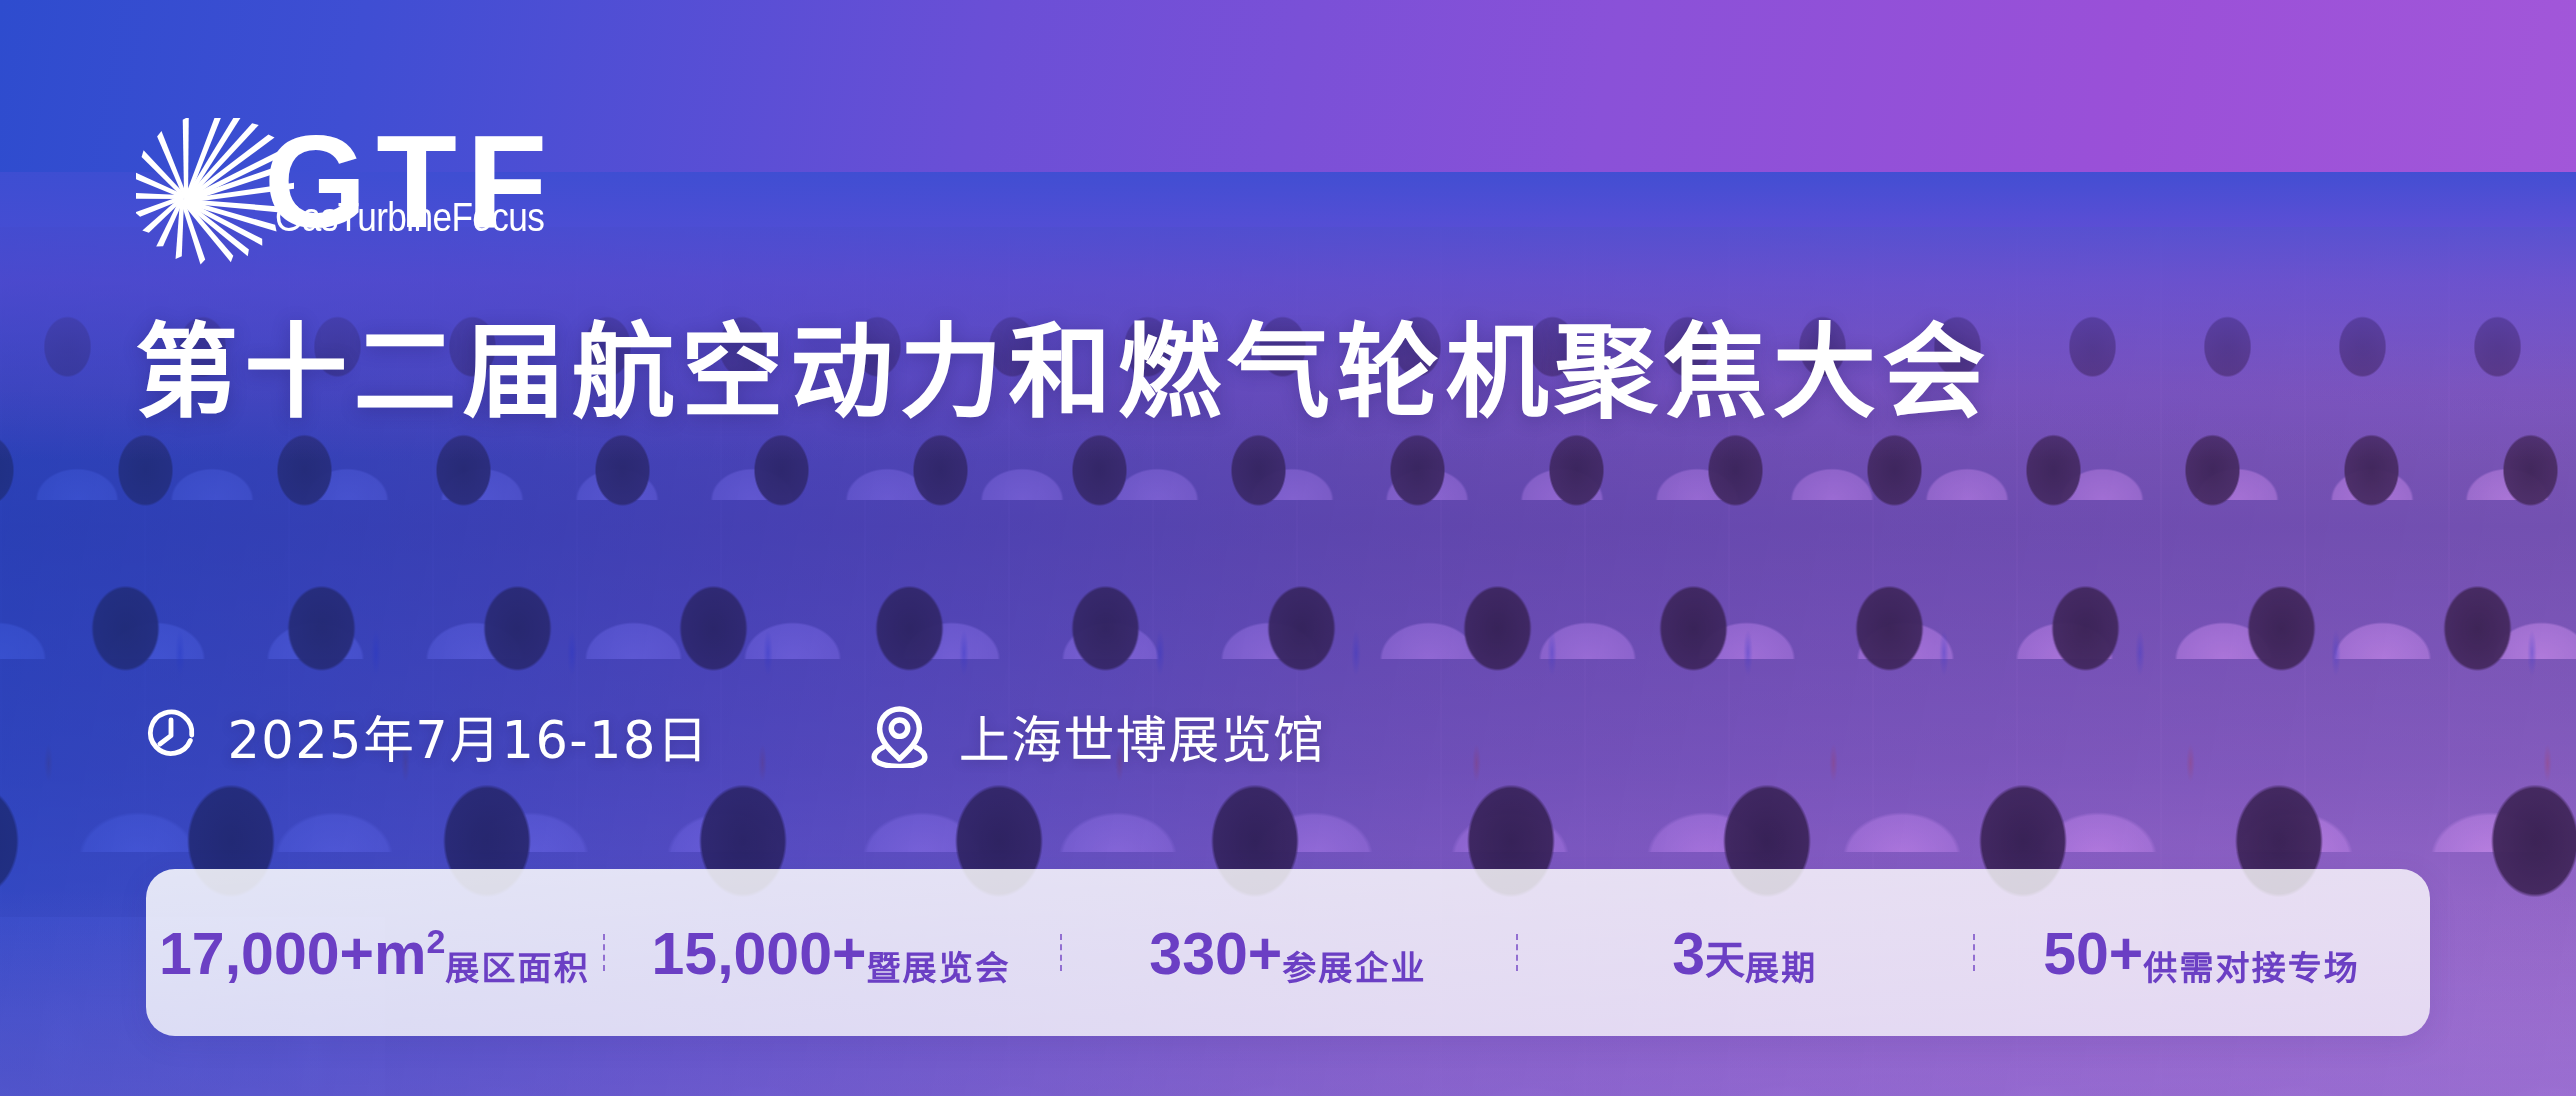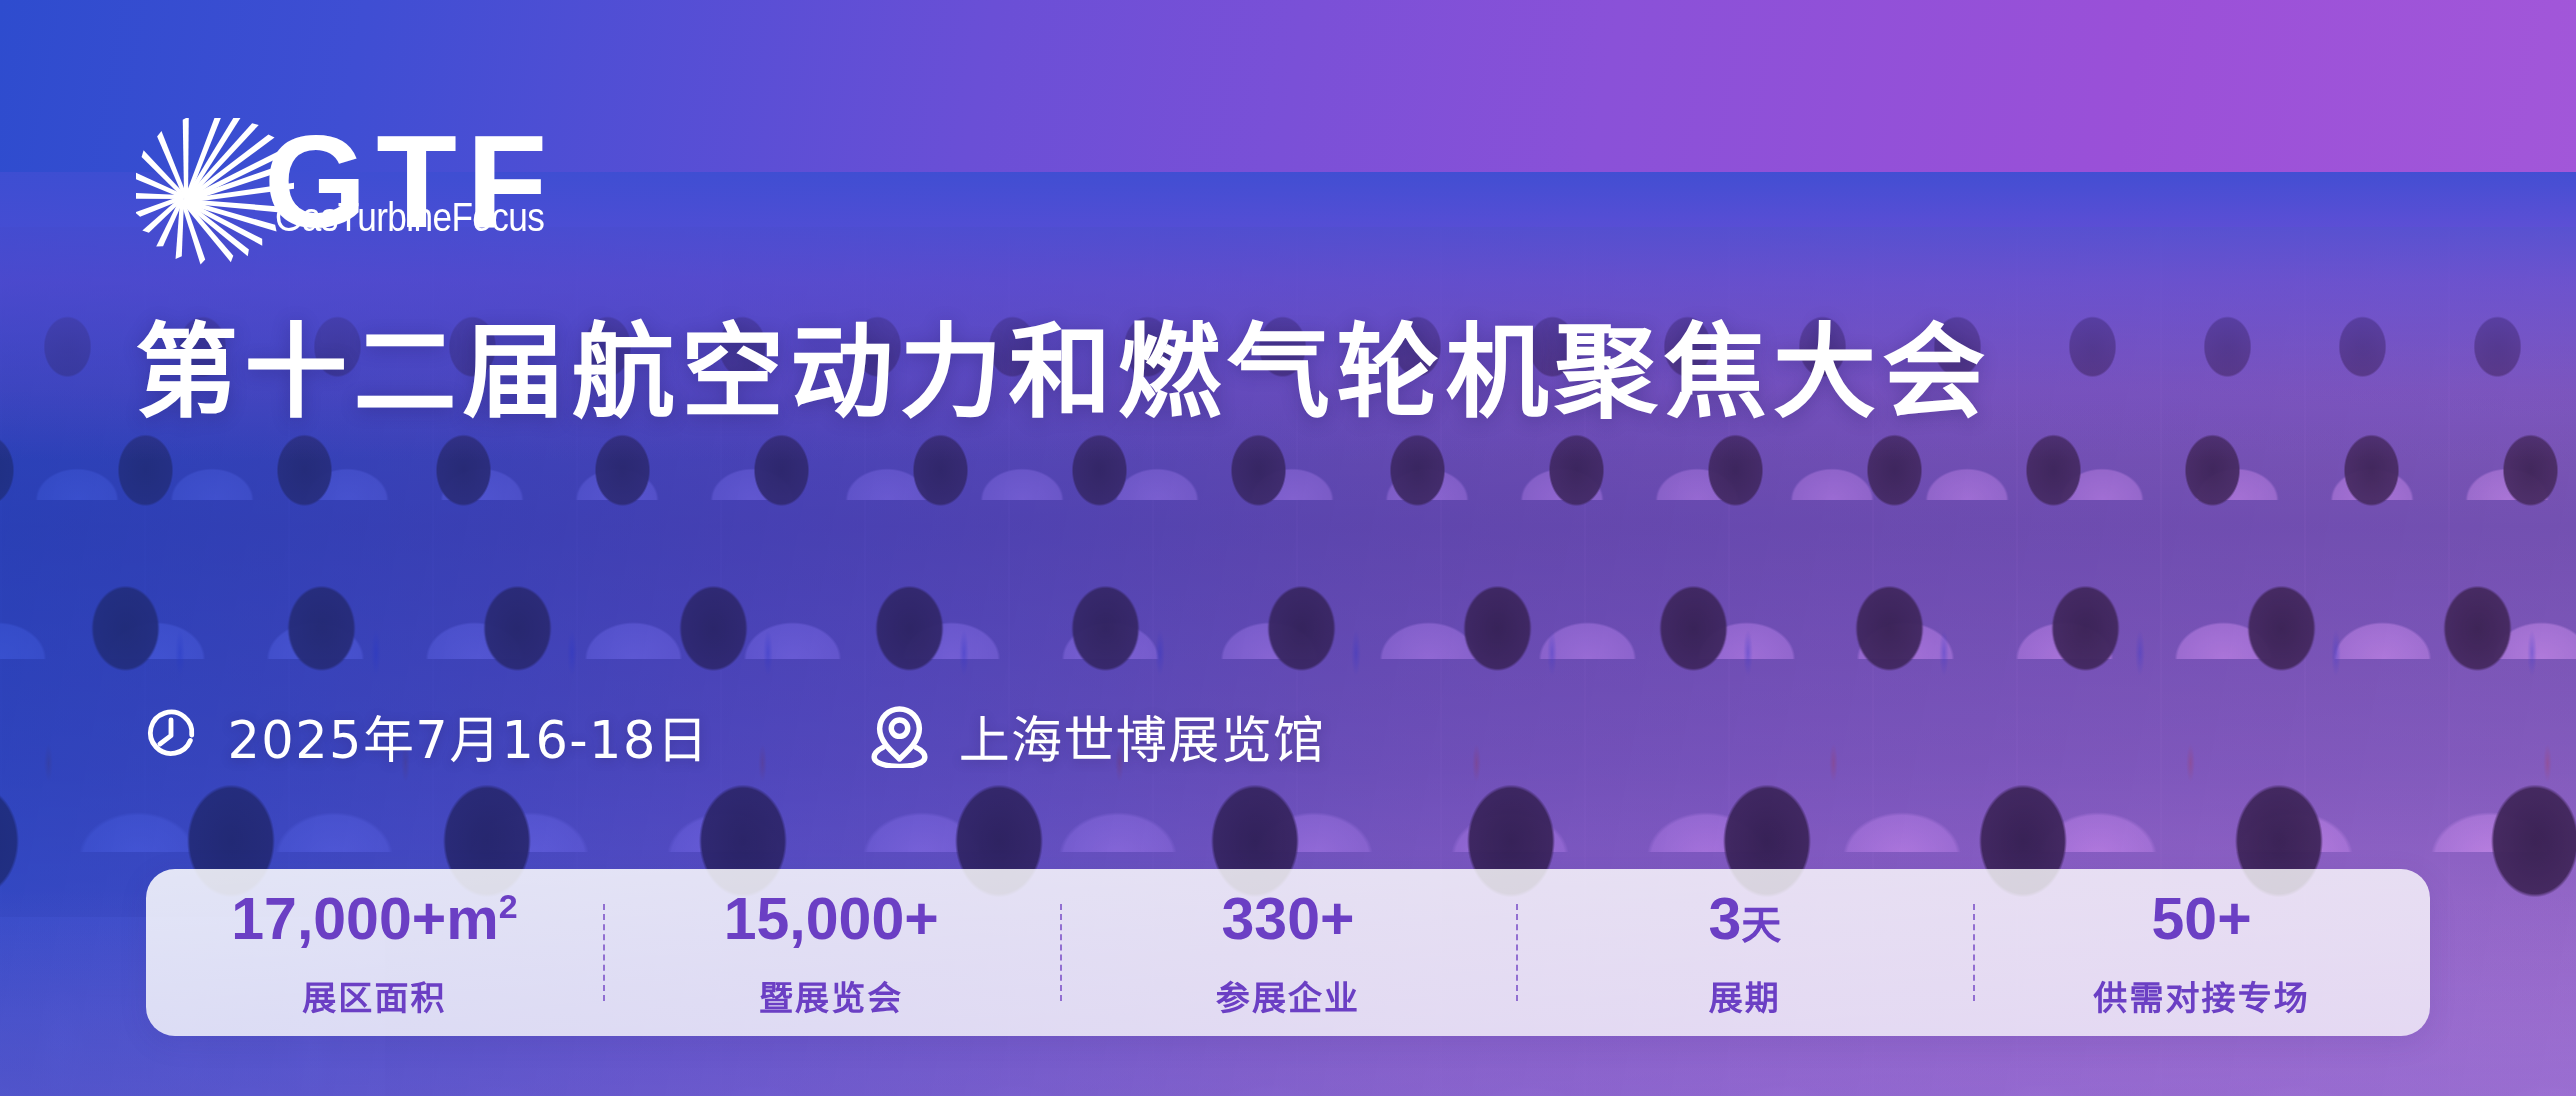--- a/index.html
+++ b/index.html
@@ -175,21 +175,21 @@
     position:absolute; left:146px; top:869px;
     width:2284px; height:167px;
     border-radius:29px;
     background:linear-gradient(175deg, rgba(255,255,255,.86) 0%, rgba(255,255,255,.80) 45%, rgba(255,255,255,.74) 100%);
     display:flex; align-items:center;
     box-shadow:0 6.9px 27.5px rgba(60,40,130,.12);
     overflow:hidden;
   }
   .stat {
     flex:1 1 0;
-    display:flex; flex-direction:column; align-items:center; justify-content:center;
+    display:flex; flex-direction:row; align-items:center; justify-content:center;
     position:relative;
     padding-top:4.1px;
   }
   .stat + .stat::before {
     content:"";
     position:absolute; left:0; top:19px; bottom:19px;
     border-left:2.7px dashed #7b50c8;
     opacity:.78;
   }
   .stat-value {

